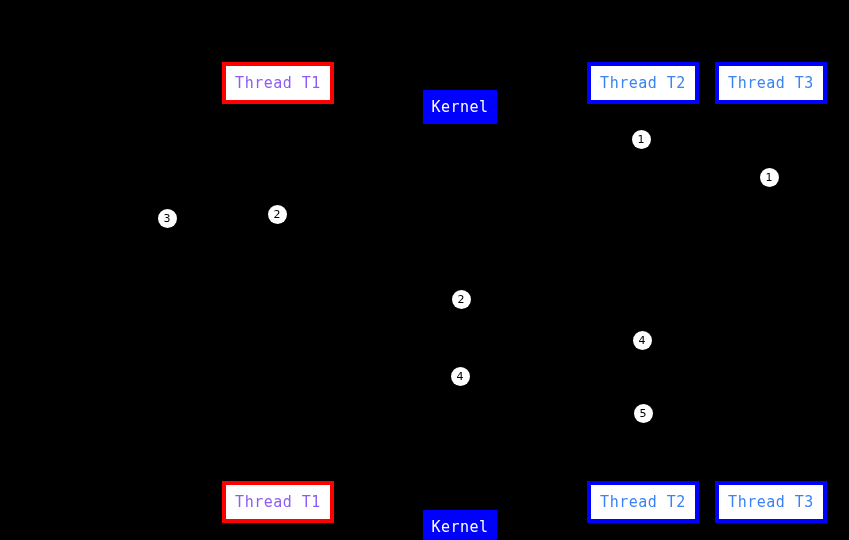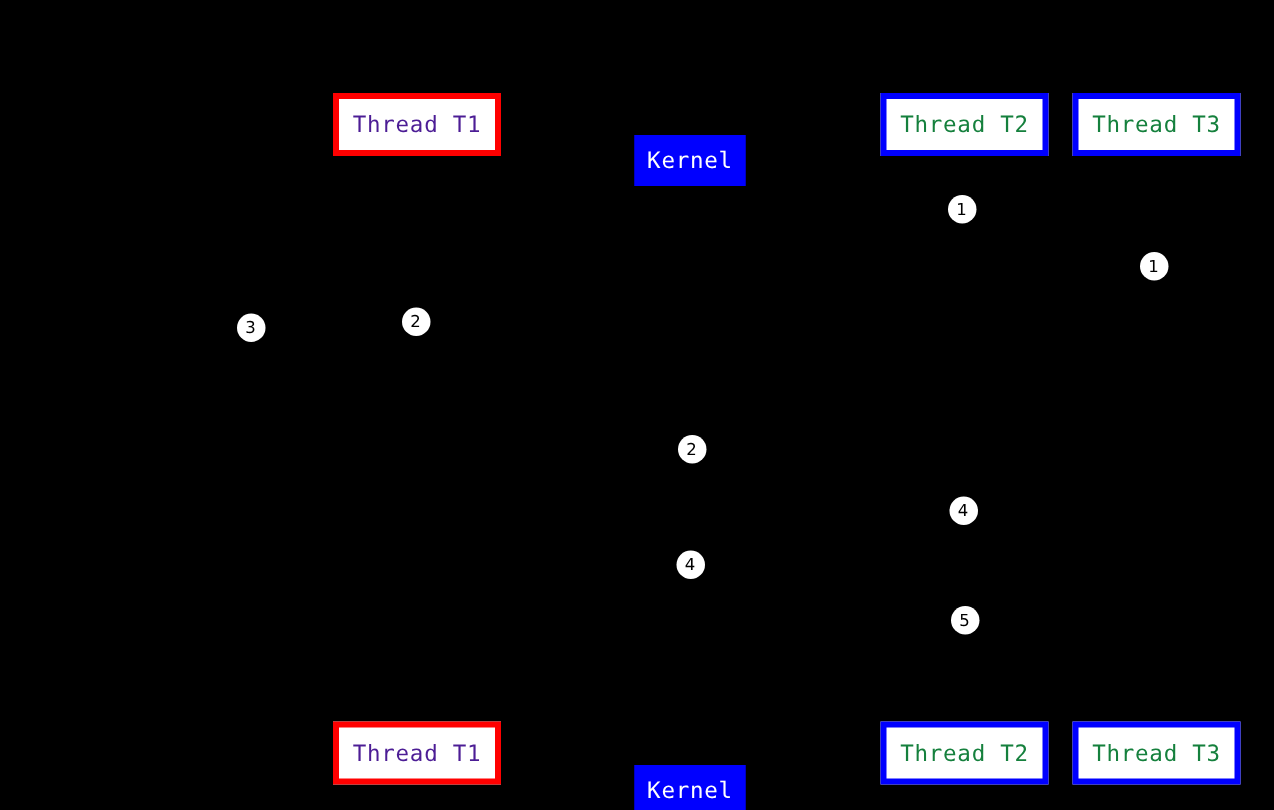--- a/index.html
+++ b/index.html
@@ -33,26 +33,26 @@
     justify-content: center;
     font-family: "DejaVu Sans Mono", "Liberation Mono", monospace;
     font-size: 15px;
     letter-spacing: 0.5px;
     white-space: nowrap;
     line-height: 1;
   }
   .participant.thread-red {
     background: #ffffff;
     border: 4px solid #ff0000;
-    color: #4c1d95;
+    color: #8b5cf6;
   }
   .participant.thread-blue {
     background: #ffffff;
     border: 4px solid #0000ff;
-    color: #15803d;
+    color: #3b82f6;
   }
   .participant.kernel {
     background: #0000ff;
     border: 1px solid #0000ff;
     color: #ffffff;
     margin-top: 24px;
   }
 
   
   .badge {

